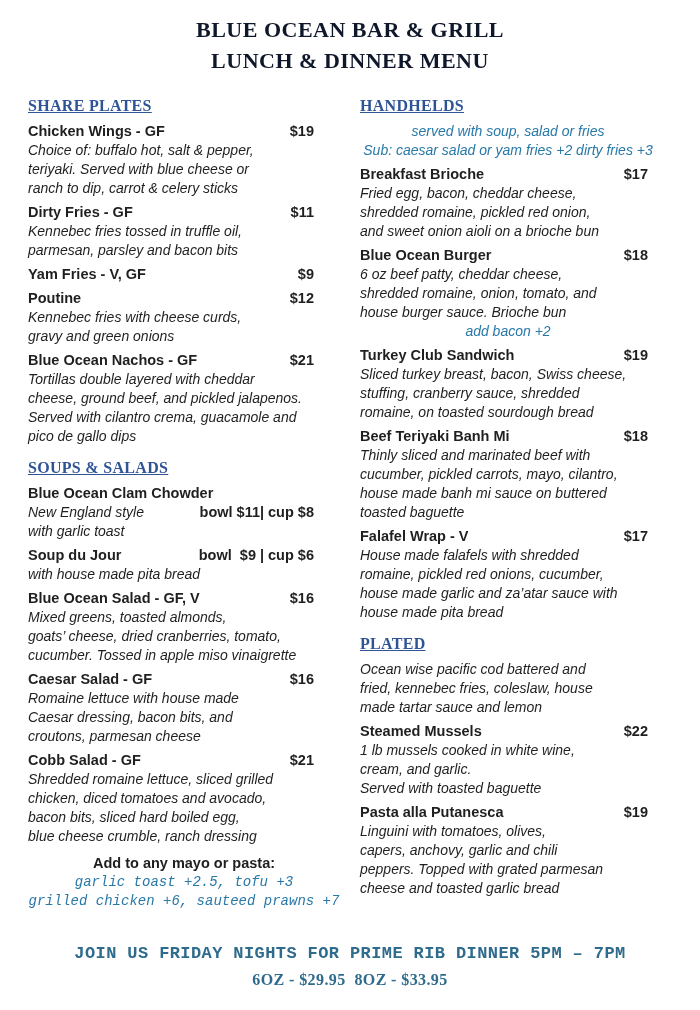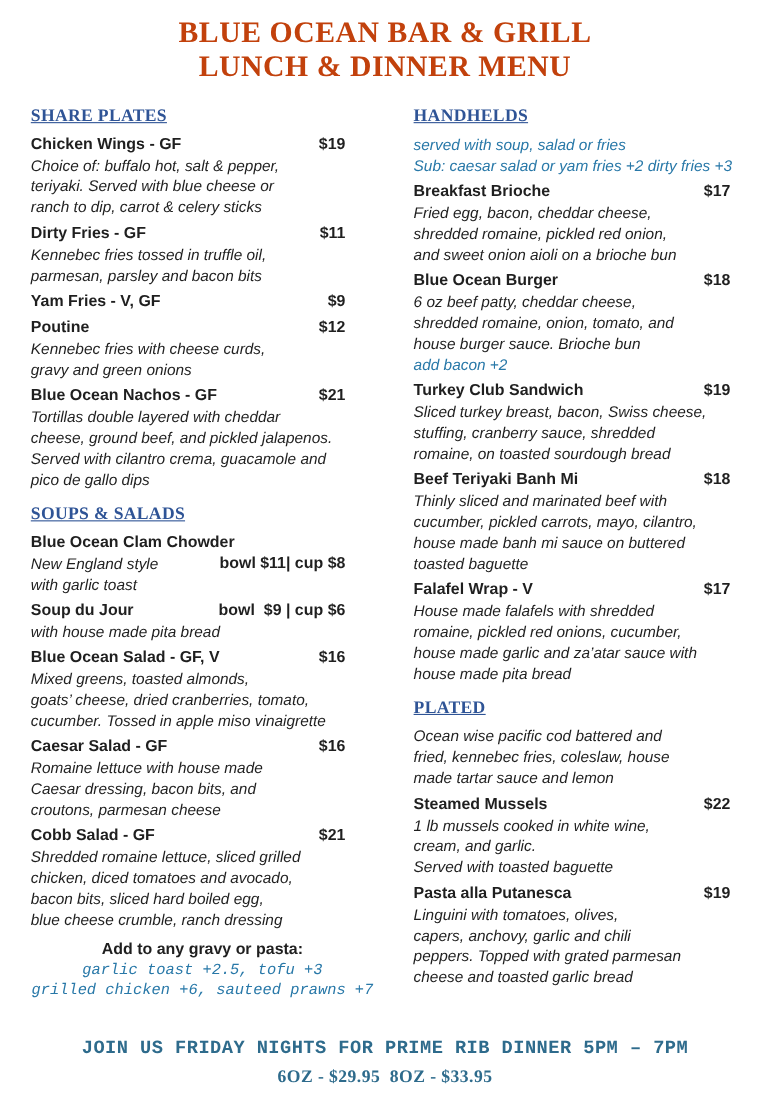--- a/index.html
+++ b/index.html
@@ -10,31 +10,31 @@
     font-size: 14px;
     line-height: 19px;
   }
   .page { padding: 14px 28px 0 28px; }
 
   
   .menu-header { text-align: center; margin-bottom: 10px; }
   .menu-header h1 {
     font-family: "Liberation Serif", serif;
     font-weight: bold;
-    font-size: 27px;
+    font-size: 22px;
     line-height: 31px;
     letter-spacing: 0.5px;
-    color: #c2410c;
+    color: #0f172a;
   }
 
   
   .columns {
     display: grid;
     grid-template-columns: 312px 296px;
-    column-gap: 36px;
+    column-gap: 20px;
     align-items: start;
     margin-top: 20px;
   }
 
   .section-heading {
     font-family: "Liberation Serif", serif;
     font-weight: bold;
     font-size: 16px;
     line-height: 20px;
     letter-spacing: 0.3px;
@@ -44,20 +44,21 @@
   }
   .menu-section { margin-bottom: 12px; }
 
   .section-intro {
     white-space: pre-line;
     margin-bottom: 5px;
   }
   .note {
     color: #2878a8;
     font-style: italic;
+    text-align: center;
   }
 
   .menu-item { margin-bottom: 5px; }
   .item-row { display: flex; justify-content: space-between; align-items: flex-end; }
   .item-name { font-weight: bold; font-size: 14.5px; }
   .item-price { font-weight: bold; font-size: 14.5px; white-space: pre; }
   .col-left .item-price { padding-right: 26px; }
   .col-right .item-price { padding-right: 8px; }
   .sub-left { font-style: italic; }
   .item-desc { font-style: italic; white-space: pre-line; }
@@ -184,21 +185,21 @@
             <div class="item-row">
               <span class="item-name">Cobb Salad - GF</span>
               <span class="item-price">$21</span>
             </div>
             <p class="item-desc">Shredded romaine lettuce, sliced grilled
 chicken, diced tomatoes and avocado,
 bacon bits, sliced hard boiled egg,
 blue cheese crumble, ranch dressing</p>
           </div>
           <div class="addon">
-            <p class="addon-title">Add to any gravy or pasta:</p>
+            <p class="addon-title">Add to any mayo or pasta:</p>
             <p class="addon-lines note">garlic toast +2.5, tofu +3
 grilled chicken +6, sauteed prawns +7</p>
           </div>
         </section>
       </div>
     <div class="col col-right">
         <section class="menu-section">
           <h2 class="section-heading">HANDHELDS</h2>
           <p class="section-intro note">served with soup, salad or fries
 Sub: caesar salad or yam fries +2 dirty fries +3</p>

